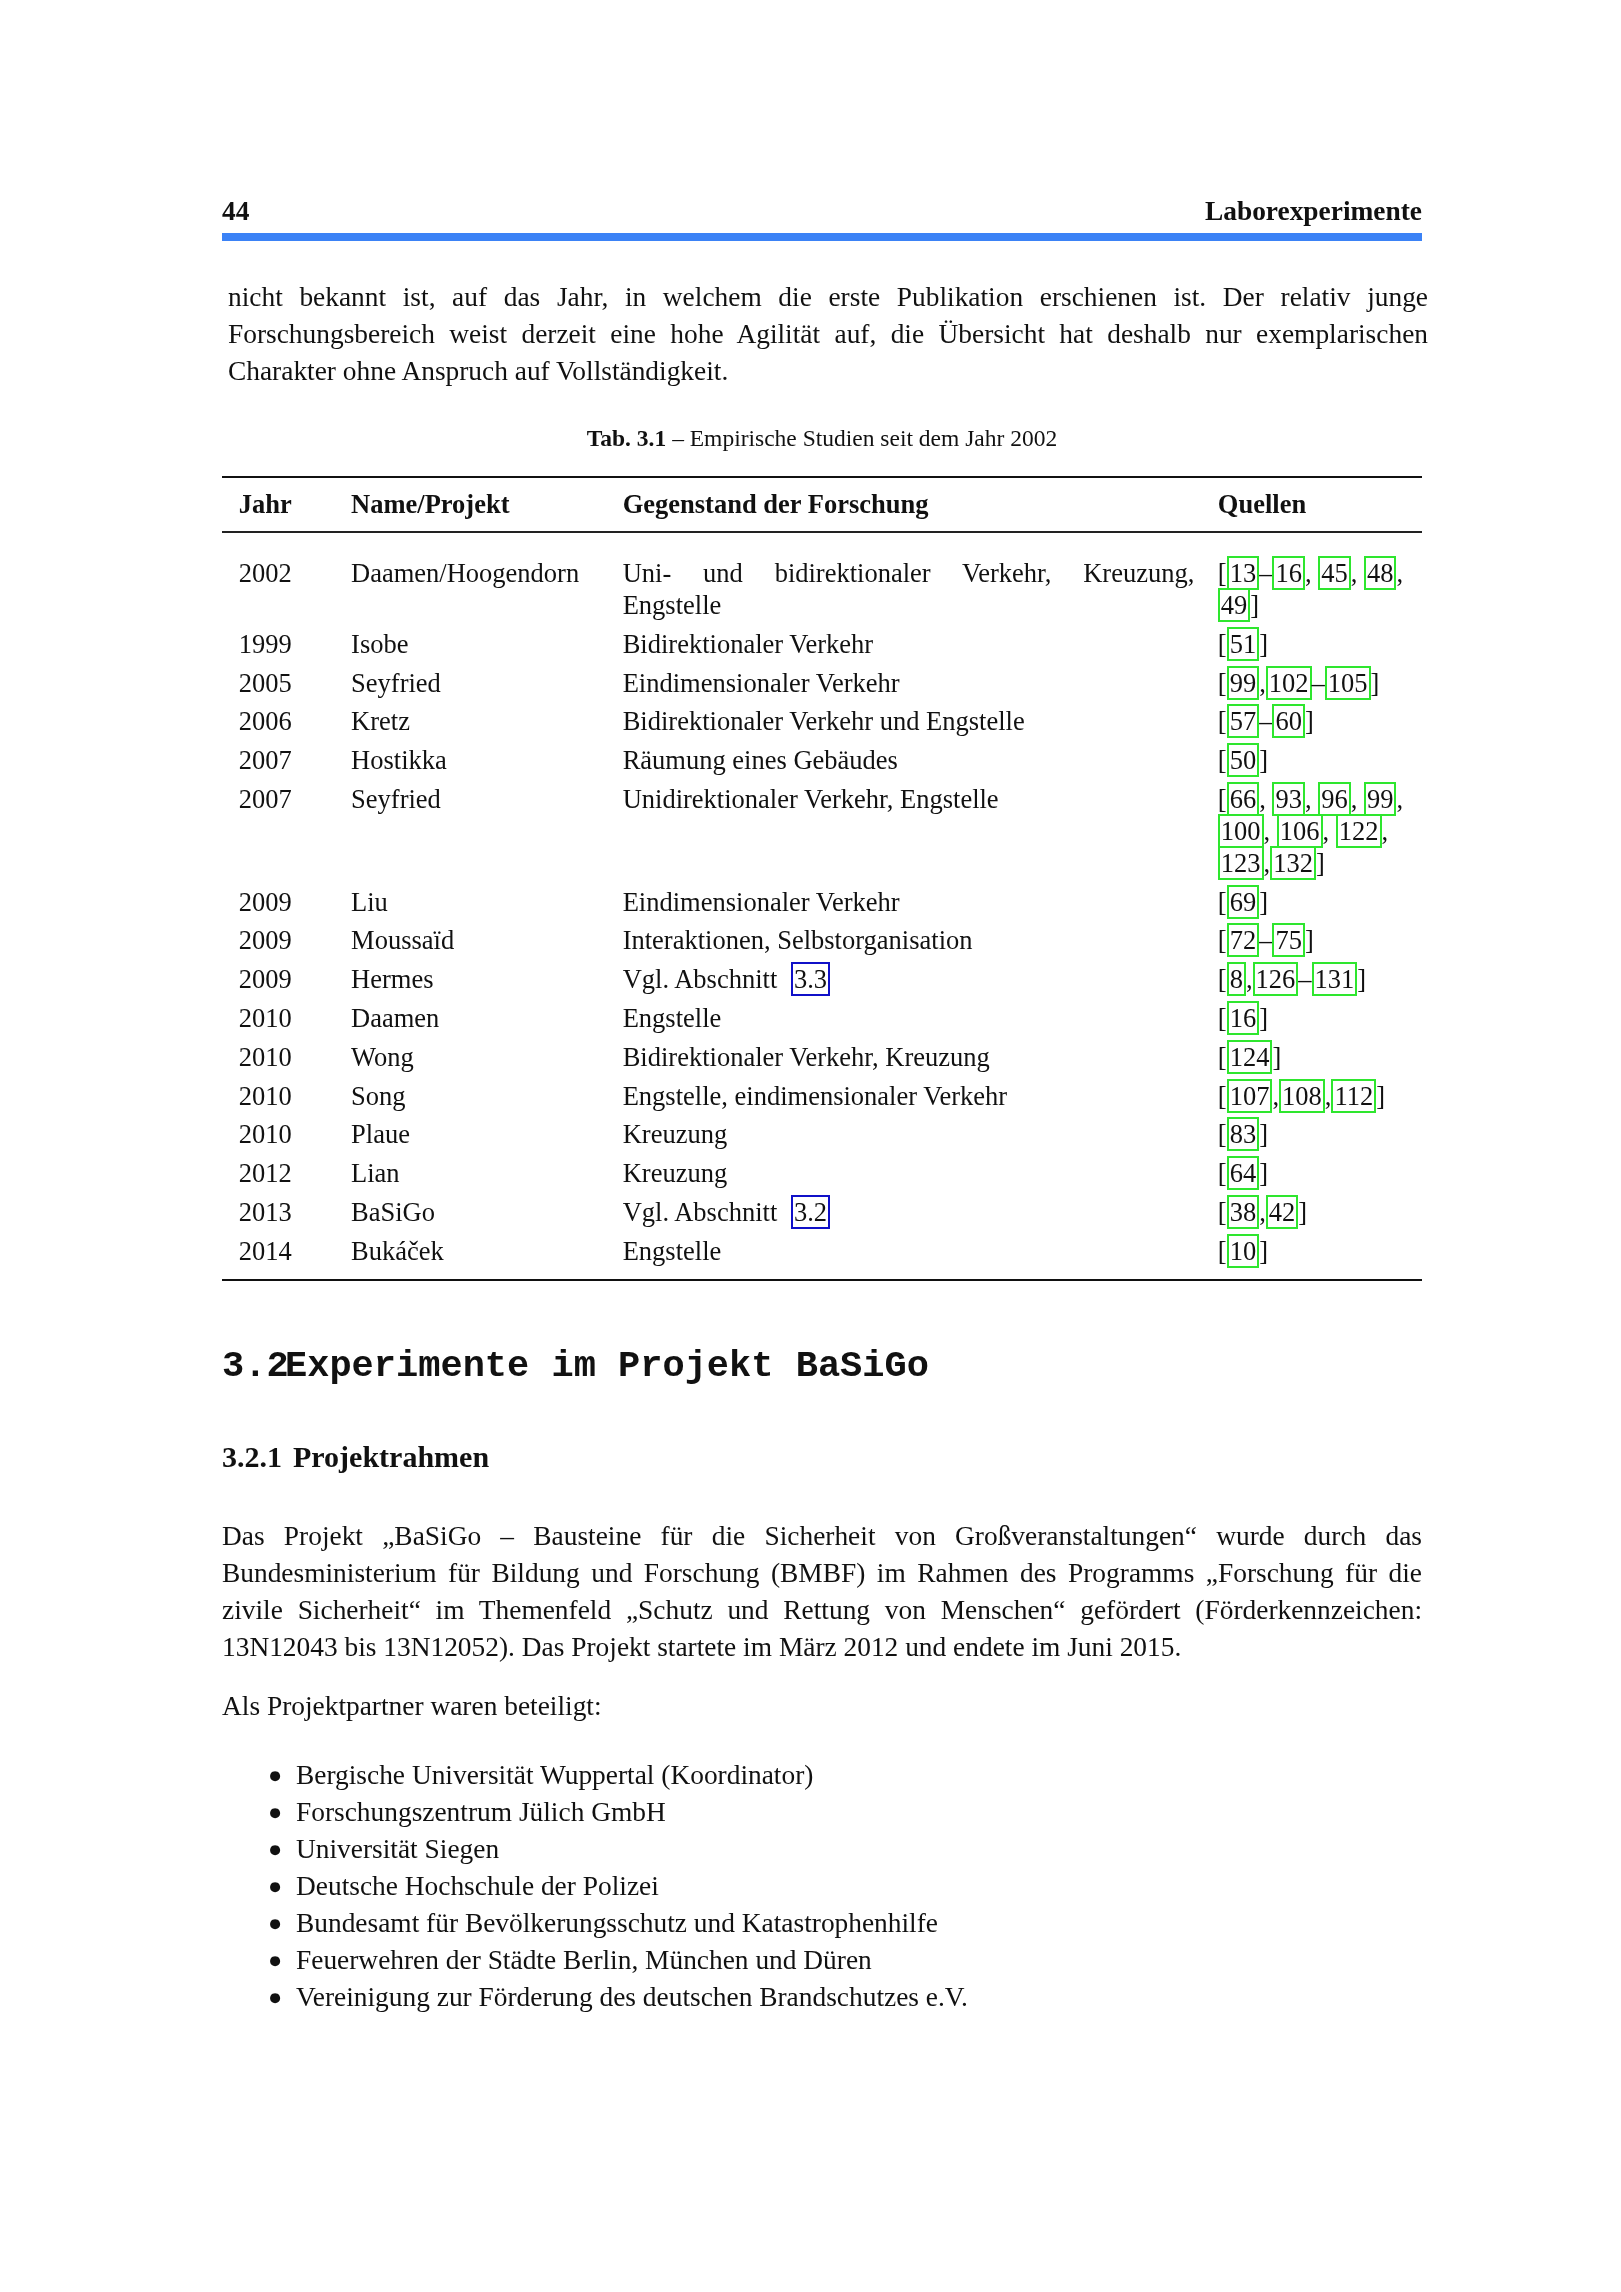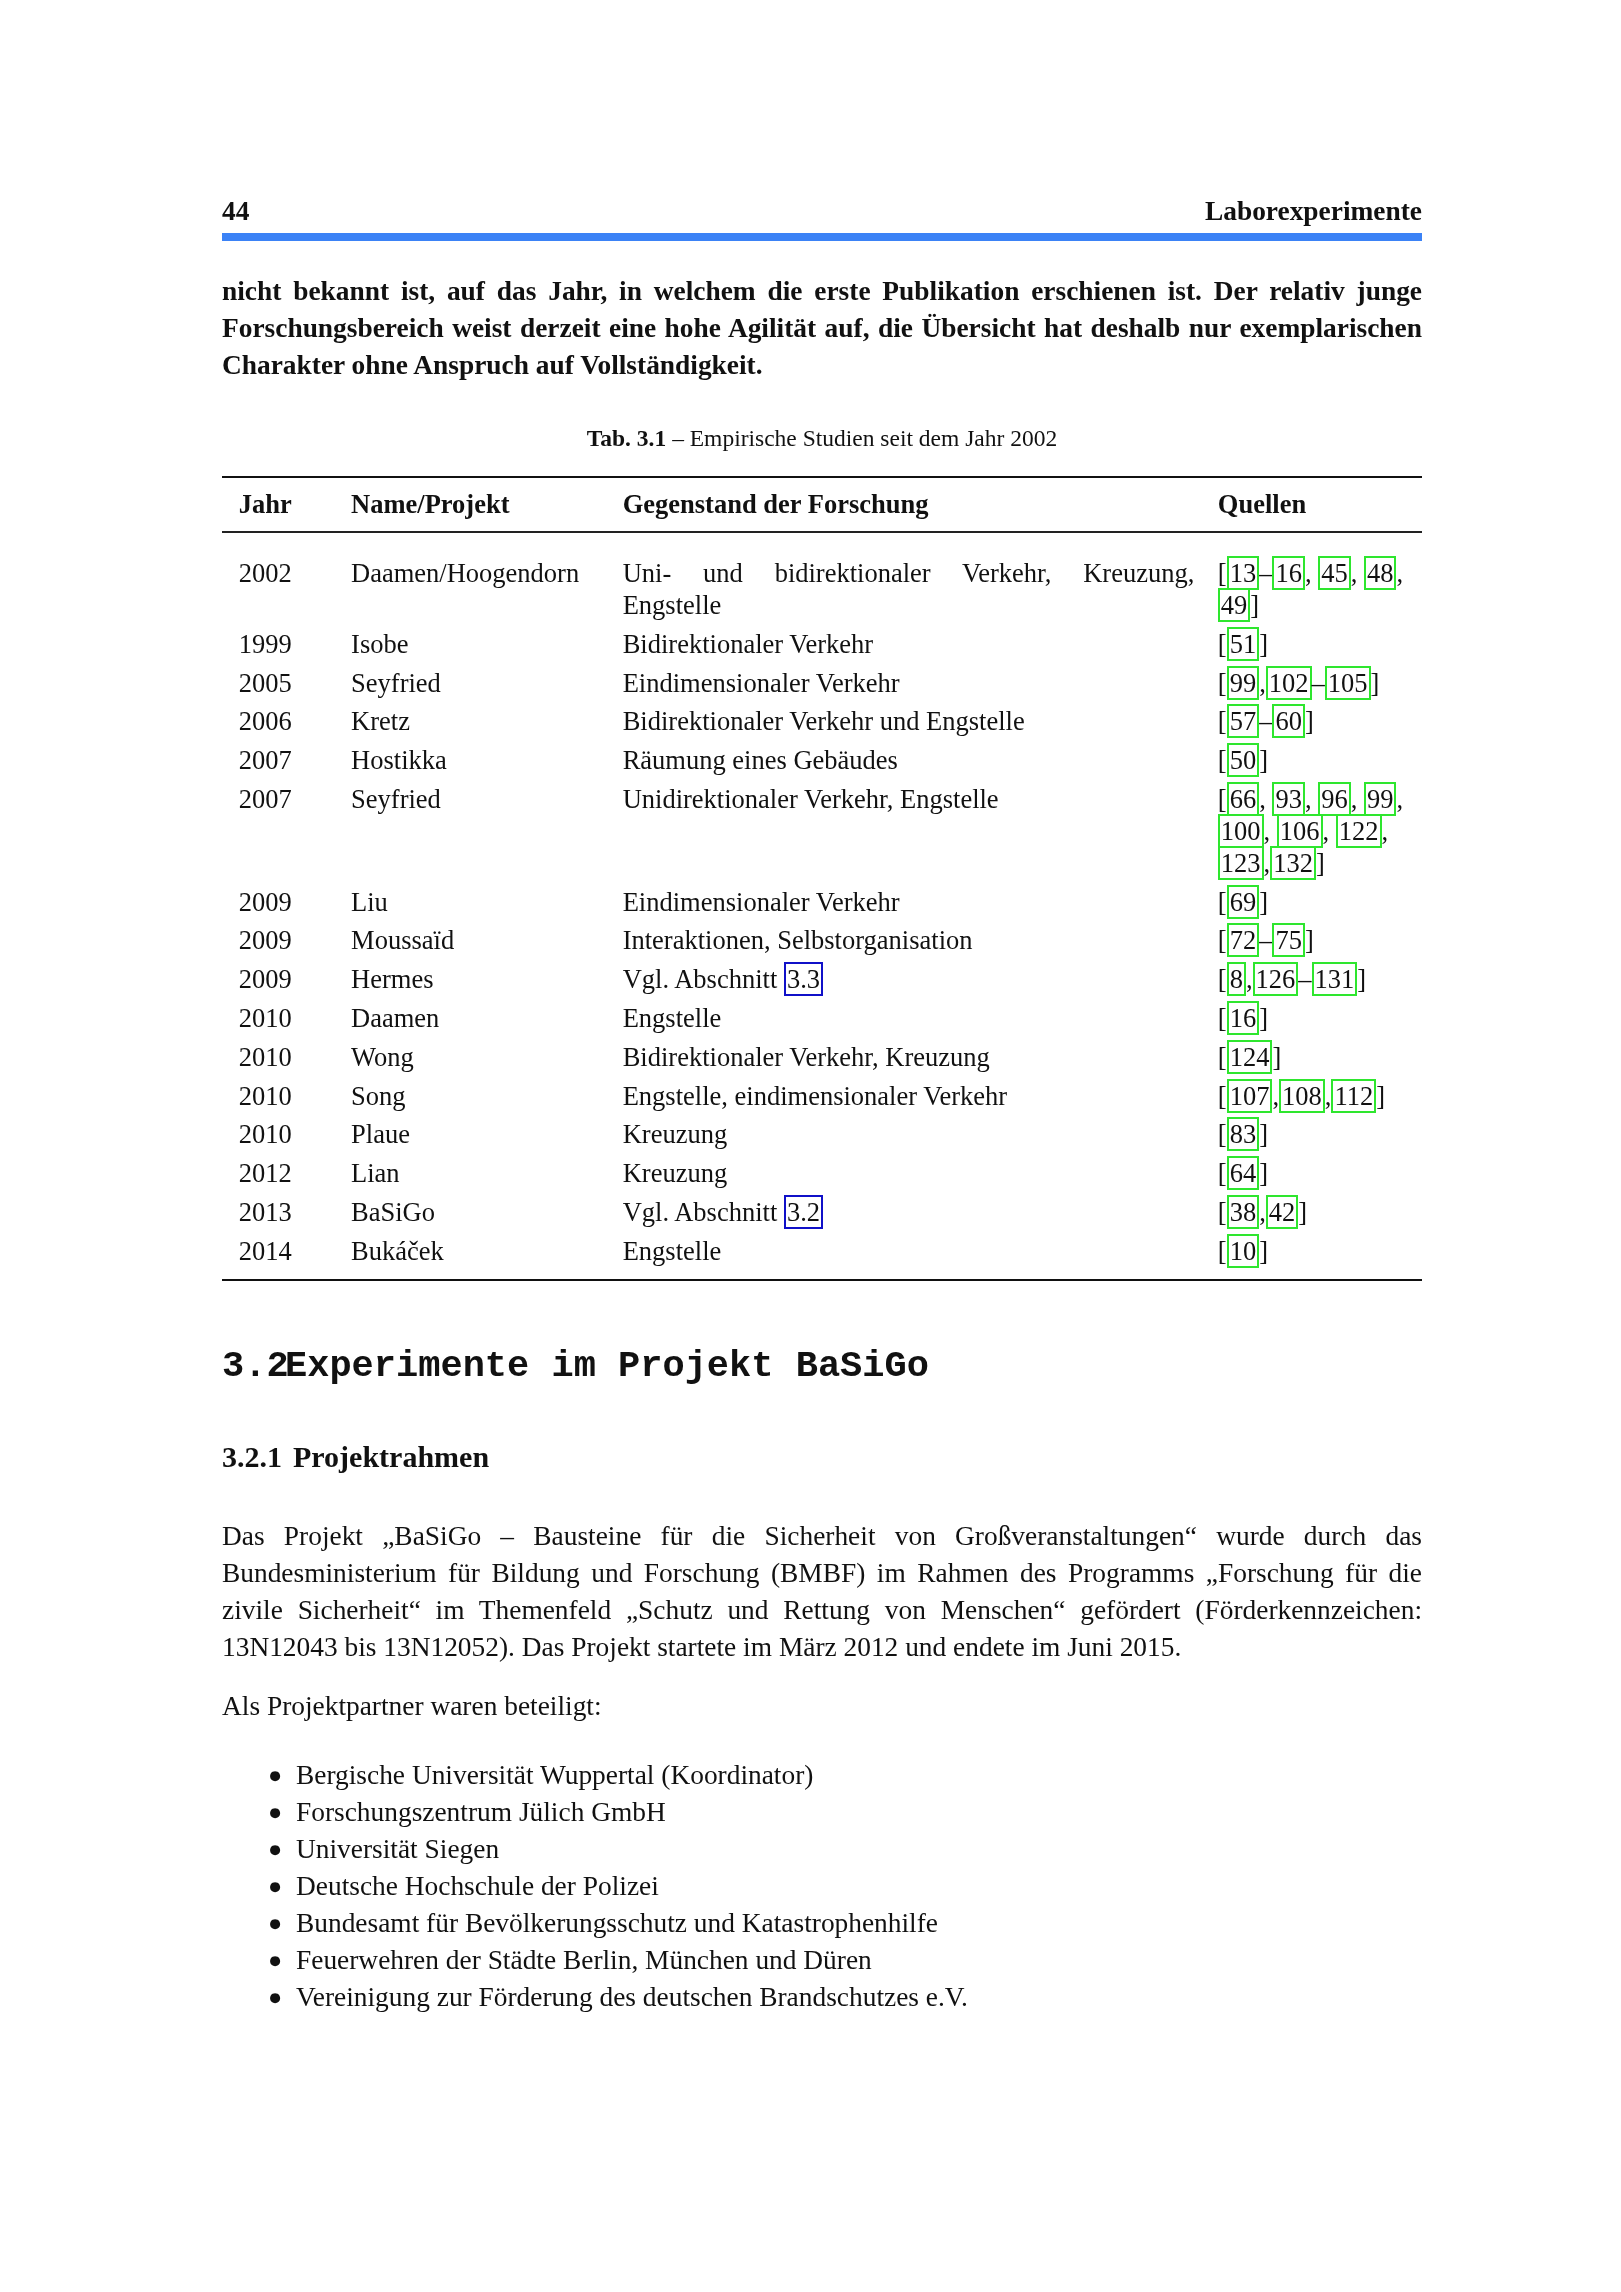--- a/index.html
+++ b/index.html
@@ -18,38 +18,38 @@
   table.tbl tbody { border-bottom: 2.9px solid #111; }
   table.tbl th { font-weight: bold; text-align: left; height: 53px; padding: 0; vertical-align: middle; }
   table.tbl td { vertical-align: top; padding: 0; line-height: 32px; padding-top: 3.4px; padding-bottom: 3.4px; }
   table.tbl tbody tr:first-child td { padding-top: 24px; }
   .c-jahr { width: 117px; padding-left: 16.7px !important; }
   th.c-jahr { padding-left: 16.7px; }
   .c-name { width: 275px; }
   .c-topic { width: 601px; padding-right: 23.5px !important; text-align: justify; }
   .c-src { width: 207px; }
   .cite { border: 2.9px solid #2ee62e; padding: 0 1px; margin: -2.9px 0; }
-  .xref { border: 2.9px solid #1010c8; padding: 0 1px; margin: -2.9px 0; }
+  .xref { border: 2.9px solid #1010c8; padding: 0 1px; margin: -2.9px 7px; }
   .h2 { left: 222px; top: 1345px; font-size: 37px; font-weight: bold; font-family: Liberation Mono, monospace; }
   .h2 .num { display: inline-block; width: 63px; }
   .h3 { left: 222px; top: 1440px; font-size: 30px; font-weight: bold; }
   .h3 .num { display: inline-block; width: 71px; }
   ul.partners { position: absolute; left: 222px; top: 1757px; margin: 0; padding: 0; list-style: none; font-size: 27.4px; line-height: 37px; }
   ul.partners li { padding-left: 74px; position: relative; }
   ul.partners li .bullet { position: absolute; left: 46px; top: 0; font-size: 23.5px; }
 </style>
 </head>
 <body>
 
 <div class="abs running-head">
   <span class="page-no">44</span>
   <span class="chapter-title">Laborexperimente</span>
 </div>
 
-<p class="abs para" style="top:273px; margin:0;font-weight:bold;">nicht bekannt ist, auf das Jahr, in welchem die erste Publikation erschienen ist. Der relativ junge Forschungsbereich weist derzeit eine hohe Agilität auf, die Übersicht hat deshalb nur exemplarischen Charakter ohne Anspruch auf Vollständigkeit.</p>
+<p class="abs para" style="top:273px; margin:6px;">nicht bekannt ist, auf das Jahr, in welchem die erste Publikation erschienen ist. Der relativ junge Forschungsbereich weist derzeit eine hohe Agilität auf, die Übersicht hat deshalb nur exemplarischen Charakter ohne Anspruch auf Vollständigkeit.</p>
 
 <div class="abs caption">
   <b>Tab. 3.1</b><span> – Empirische Studien seit dem Jahr 2002</span>
 </div>
 
 <table class="tbl">
   <thead>
     <tr>
       <th class="c-jahr">Jahr</th>
       <th class="c-name">Name/Projekt</th>

